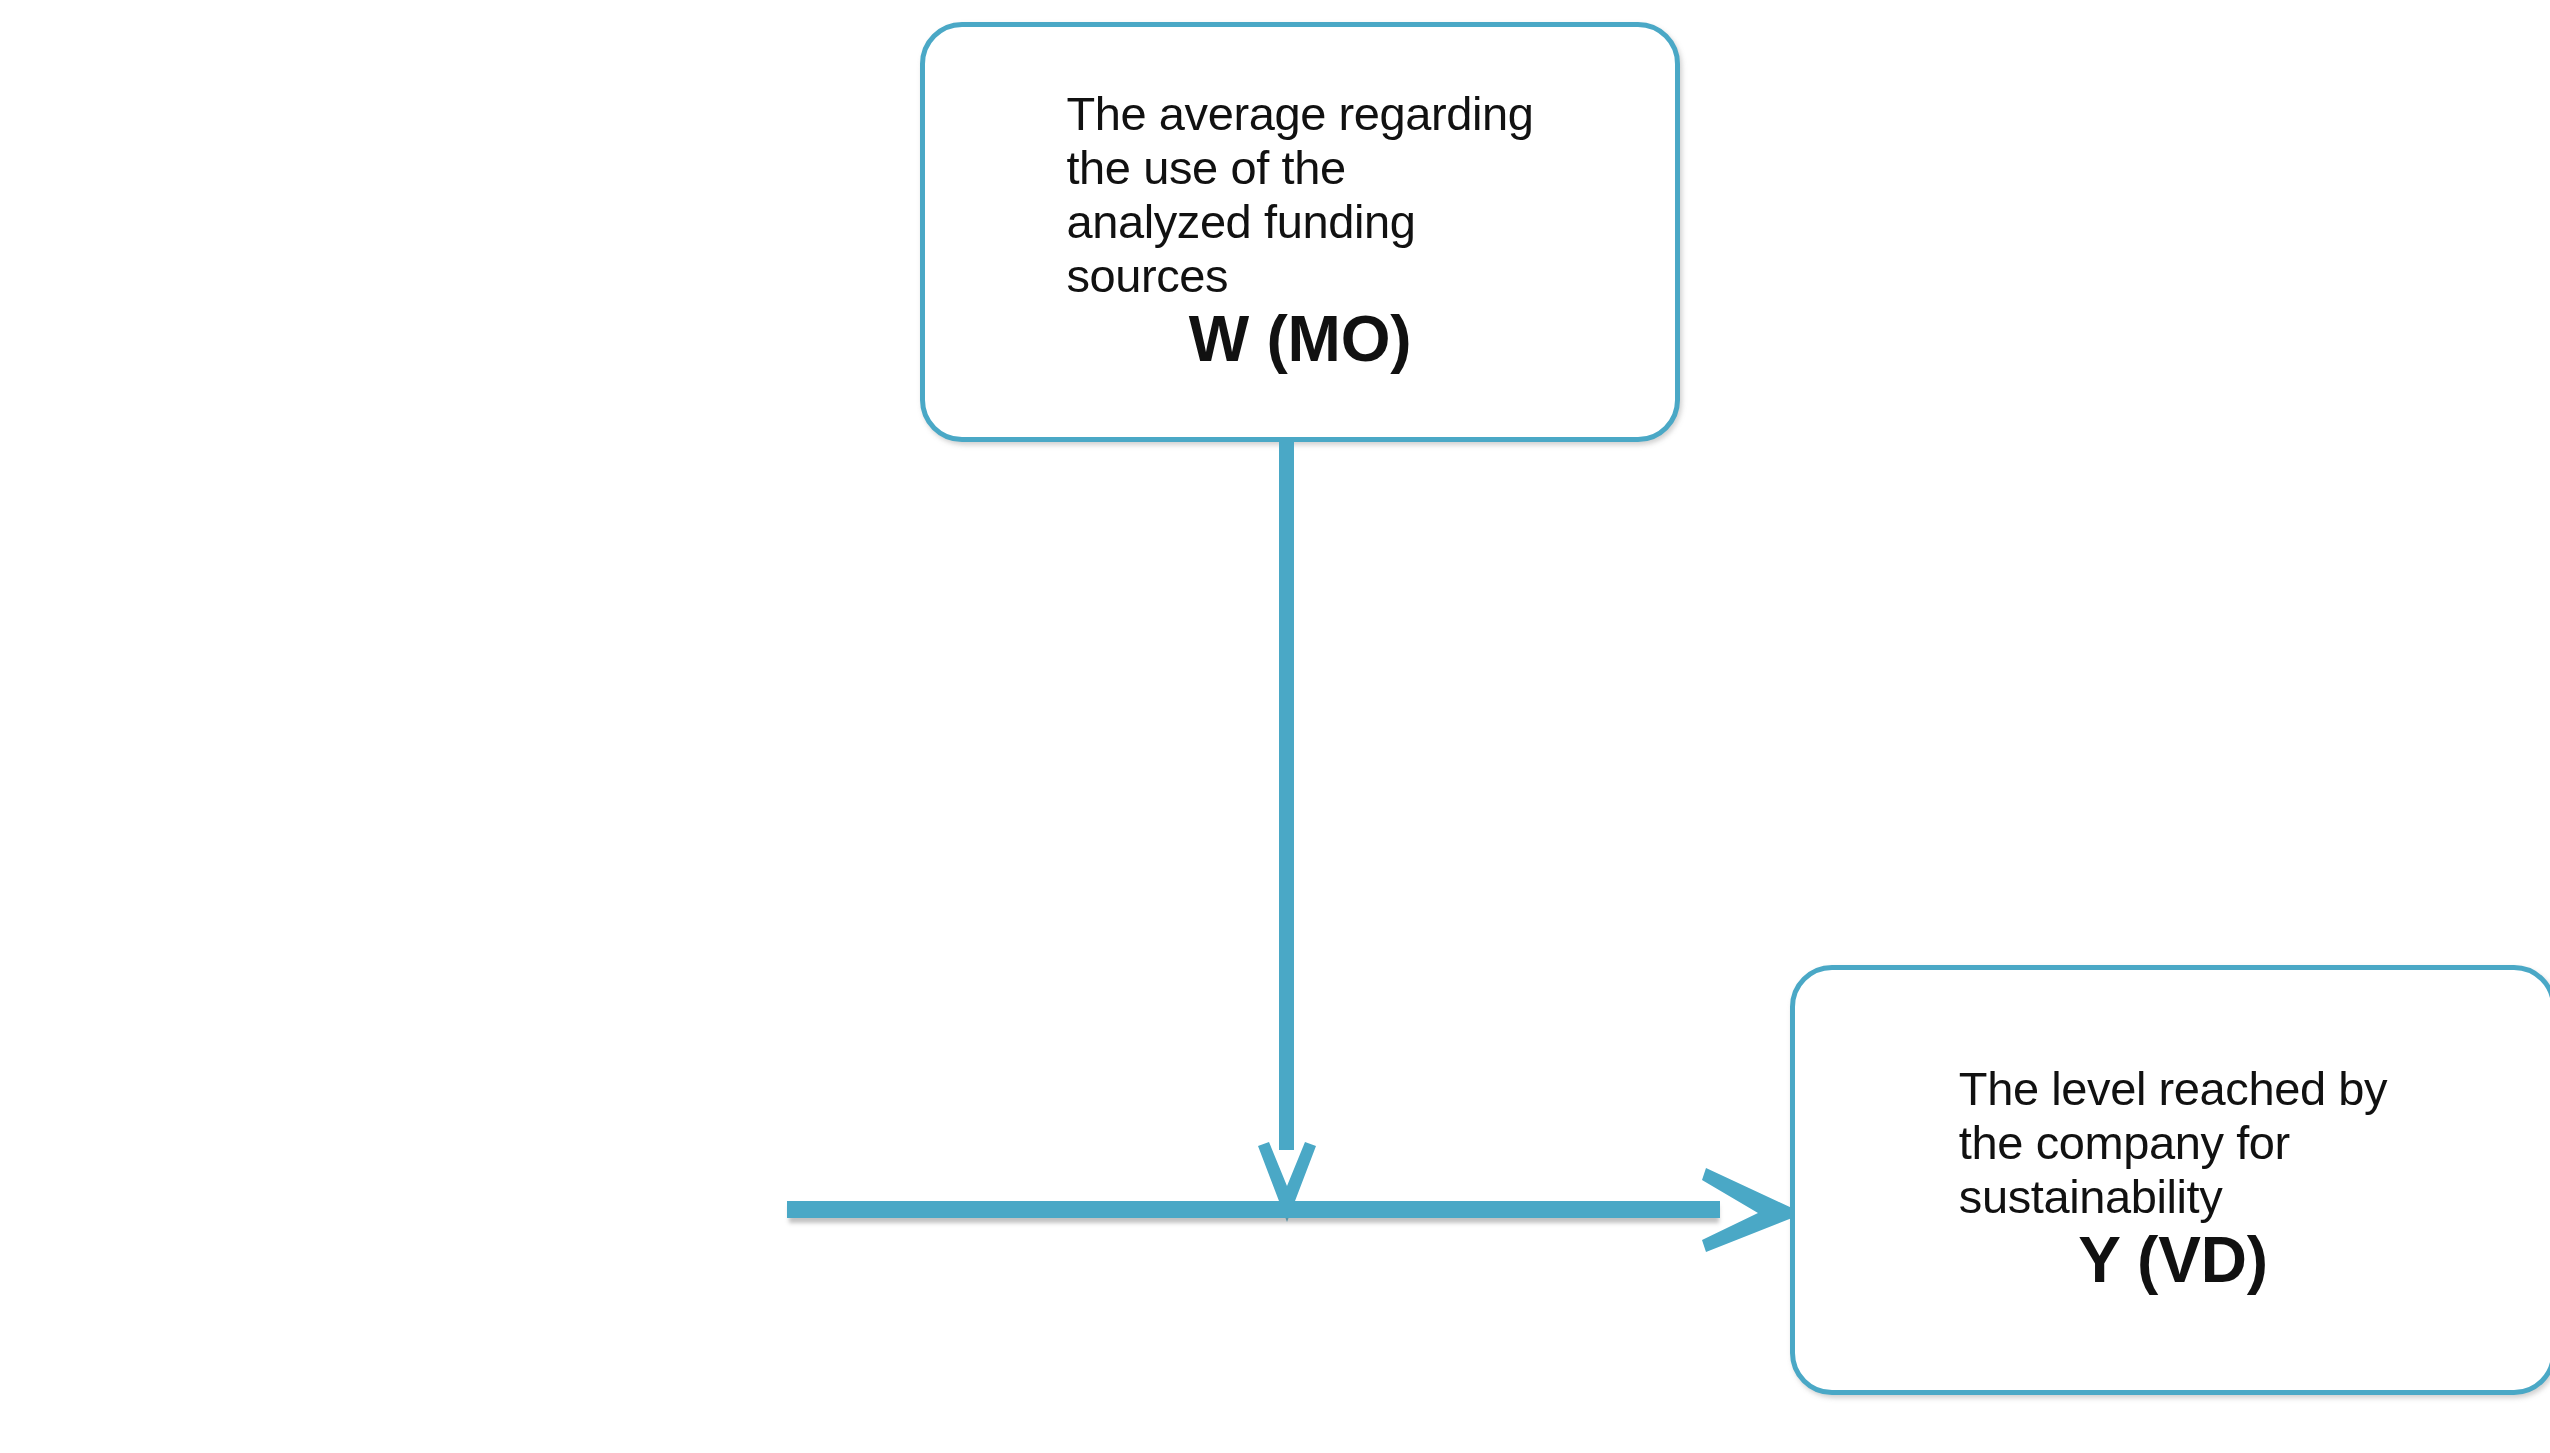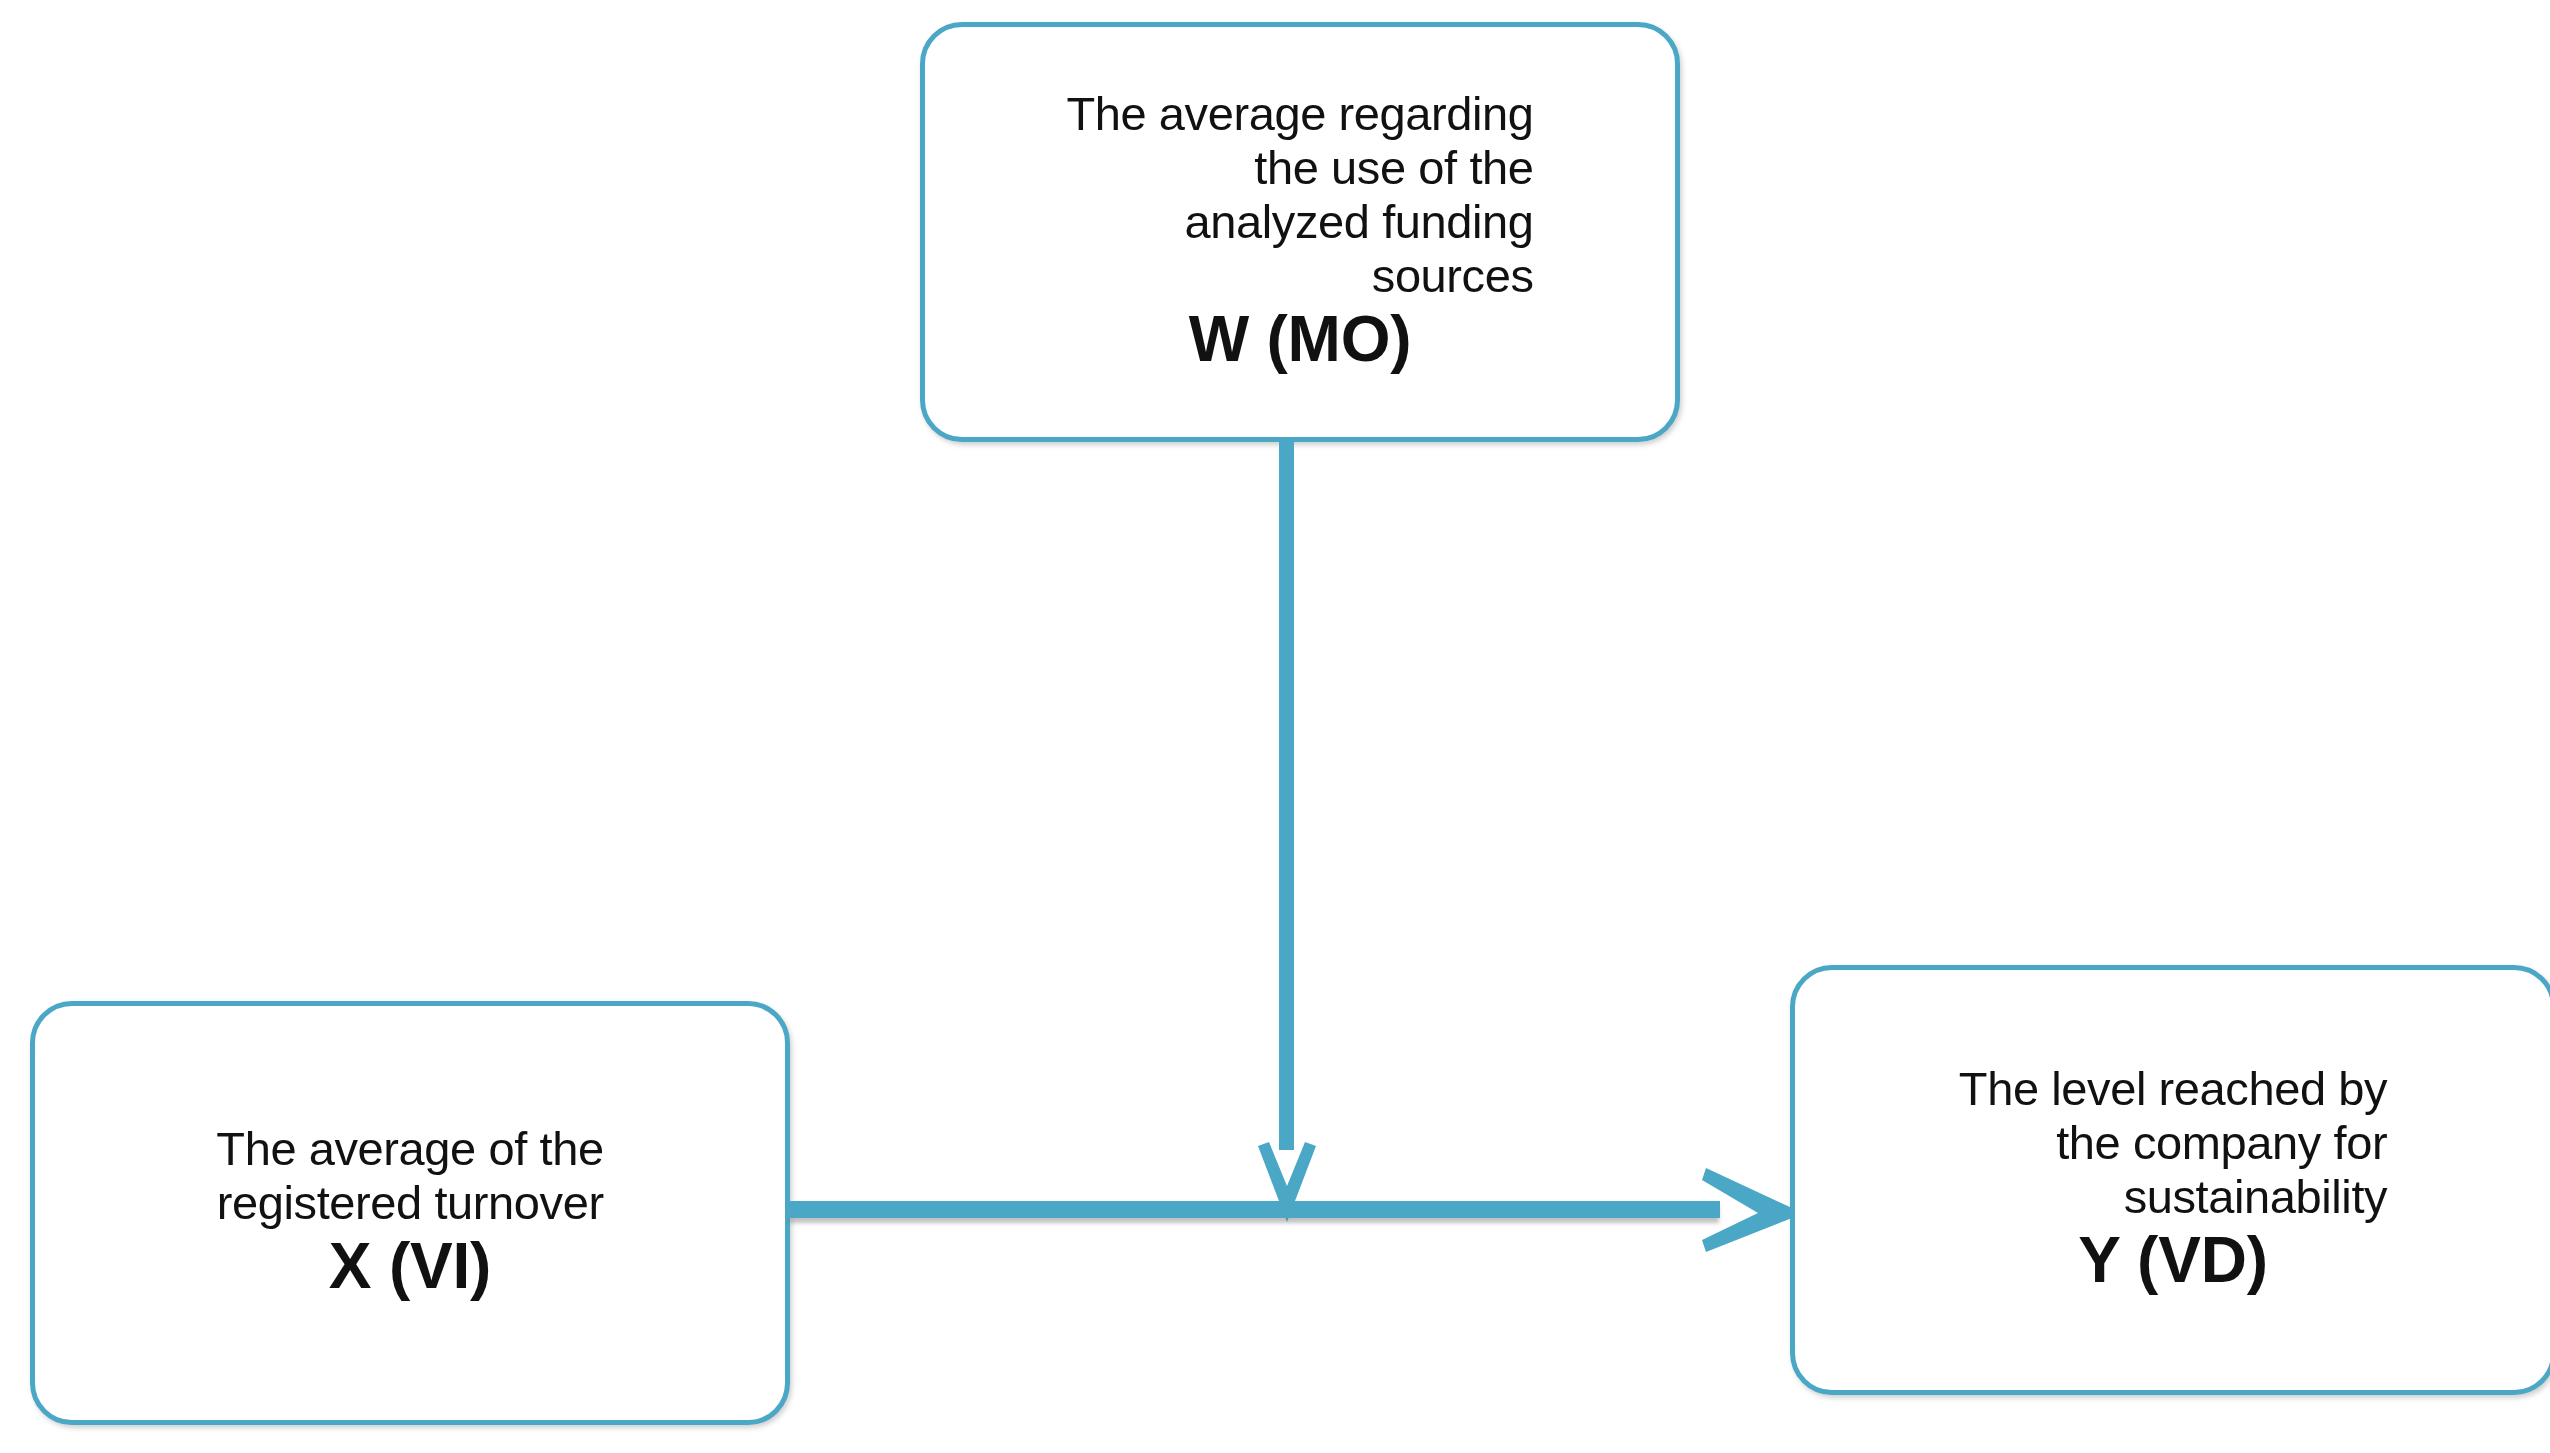--- a/index.html
+++ b/index.html
@@ -27,21 +27,21 @@
   .node {
     position: absolute;
     box-sizing: border-box;
     background: #ffffff;
     border: 5px solid #4aa8c6;
     border-radius: 42px;
     display: flex;
     flex-direction: column;
     align-items: center;
     justify-content: center;
-    text-align: right;
+    text-align: left;
     color: #111111;
     box-shadow: 2px 3px 5px rgba(120,120,120,0.35);
   }
 
   .node .body-text {
     font-size: 47px;
     line-height: 1.15;
     font-weight: 400;
     letter-spacing: -0.4px;
     white-space: pre-line;
@@ -120,25 +120,20 @@
 <div id="canvas">
 
   <div class="node" id="node-w">
     <div class="body-text">The average regarding
 the use of the
 analyzed funding
 sources</div>
     <div class="code-text">W (MO)</div>
   </div>
 
-  <div class="node" id="node-x">
-    <div class="body-text">The average of the
-registered turnover</div>
-    <div class="code-text">X (VI)</div>
-  </div>
 
   <div class="node" id="node-y">
     <div class="body-text">The level reached by
 the company for
 sustainability</div>
     <div class="code-text">Y (VD)</div>
   </div>
 
   <div class="connector" id="edge-w-down-shaft"></div>
 

